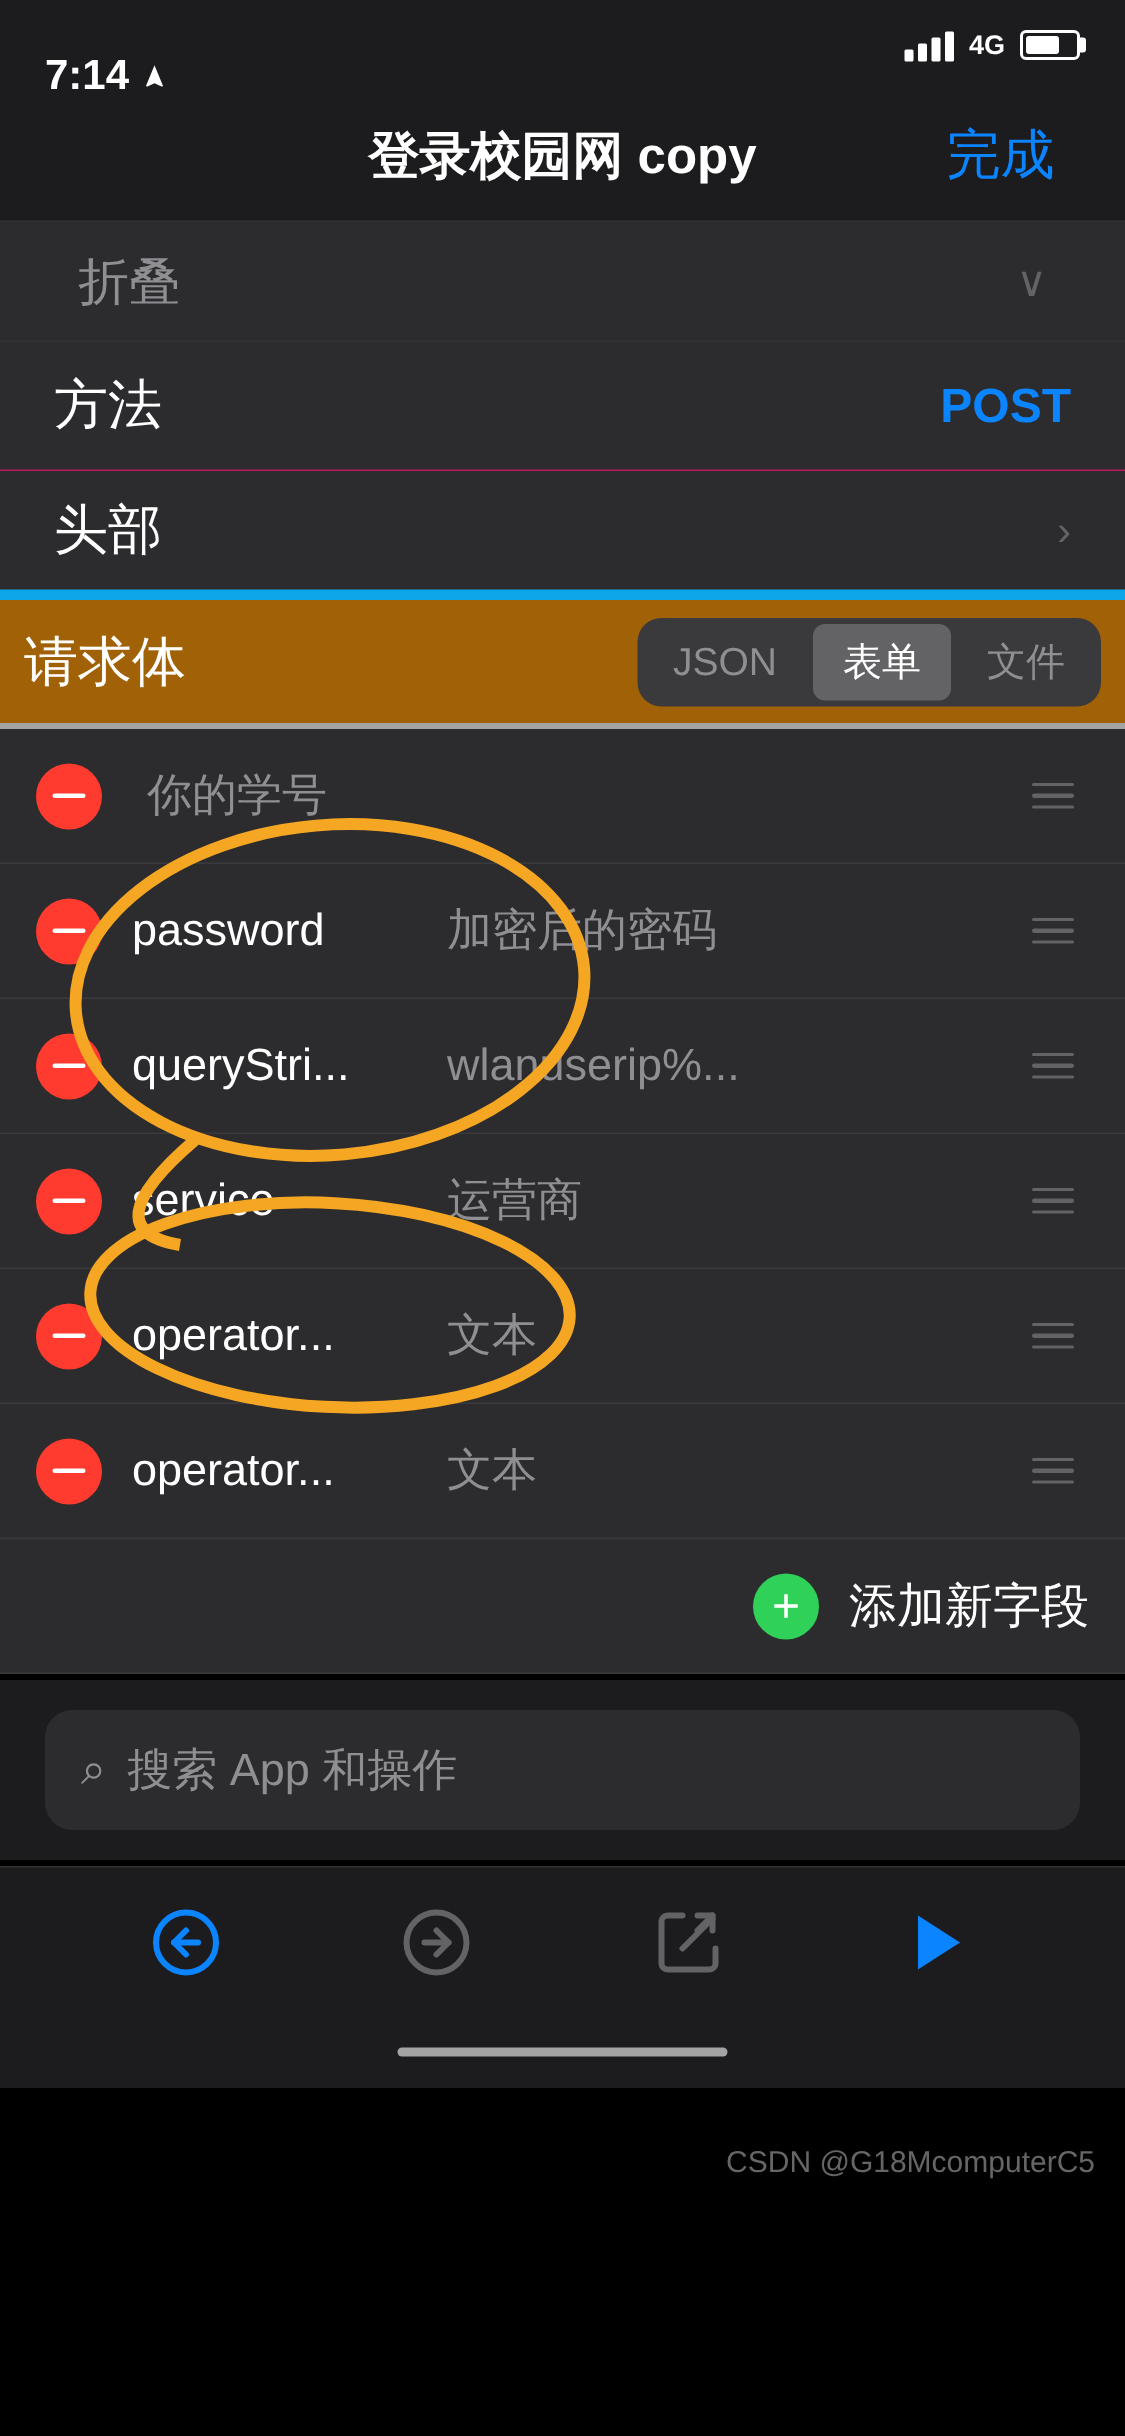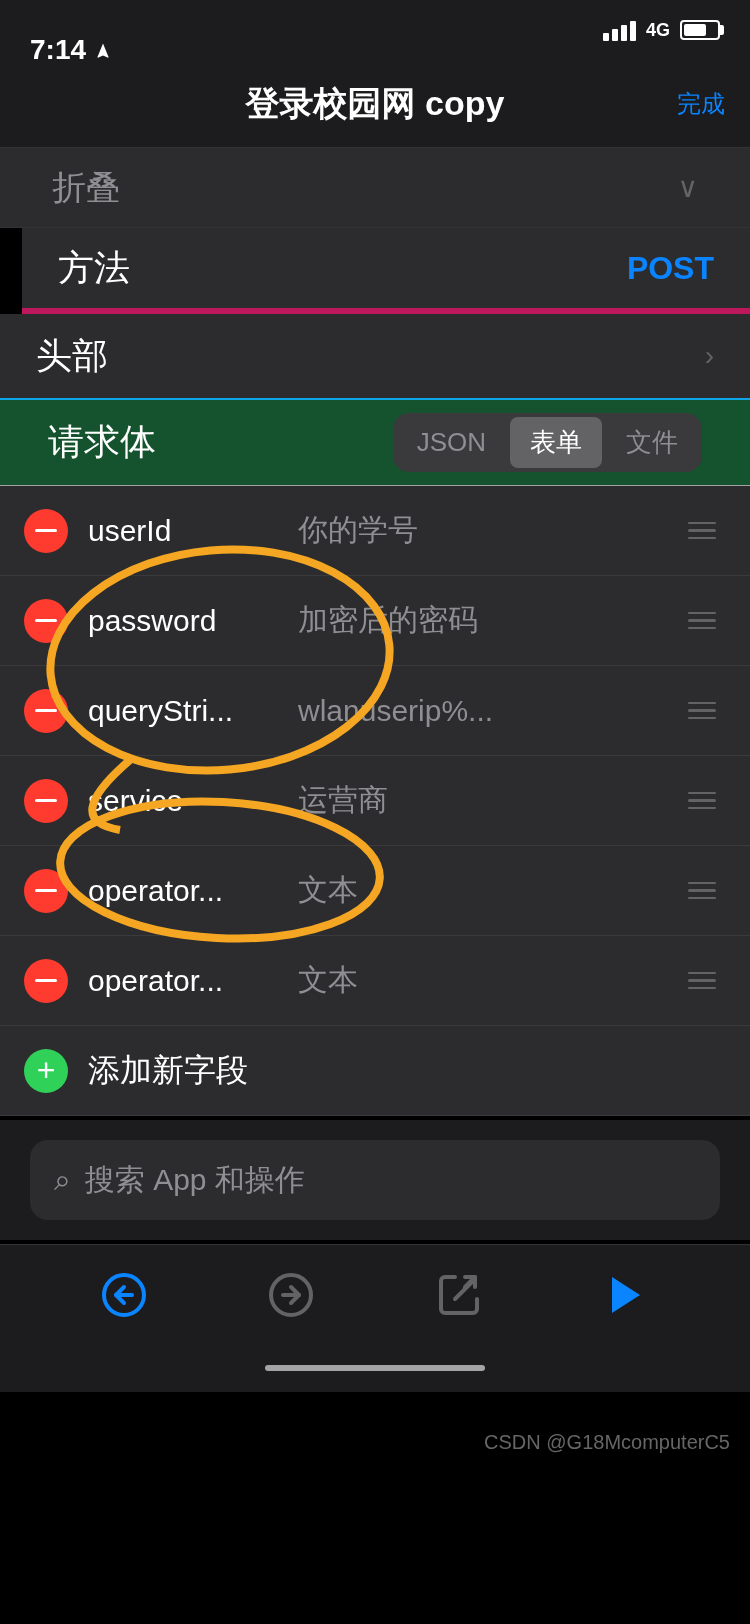--- a/index.html
+++ b/index.html
@@ -87,22 +87,22 @@
       position: relative;
       border-bottom: 1px solid #333;
     }
     .nav-title {
       font-size: 34px;
       font-weight: 600;
       color: #fff;
     }
     .nav-done {
       position: absolute;
-      right: 25px;
-      font-size: 24px;
+      right: 47px;
+      font-size: 36px;
       color: #0a84ff;
       font-weight: 400;
     }
 
     
     .section-row {
       display: flex;
       align-items: center;
       justify-content: space-between;
       padding: 0 52px;
@@ -123,60 +123,59 @@
       font-size: 28px;
     }
 
     
     .method-row {
       display: flex;
       align-items: center;
       justify-content: space-between;
       padding: 0 36px;
       height: 86px;
-      border-bottom: 6px solid #be185d;
+      border-bottom: 1px solid #be185d;
       background: #2c2c2e;
-      margin-left: 22px;
     }
     .method-label {
       font-size: 36px;
       font-weight: 500;
       color: #fff;
     }
     .method-value {
       font-size: 32px;
       color: #0a84ff;
       font-weight: 600;
     }
 
     
     .header-row {
       display: flex;
       align-items: center;
       justify-content: space-between;
       padding: 0 36px;
       height: 86px;
-      border-bottom: 2px solid #0ea5e9;
+      border-bottom: 7px solid #0ea5e9;
       background: #2c2c2e;
     }
     .header-label {
       font-size: 36px;
       font-weight: 500;
       color: #fff;
     }
 
     
     .request-body-header {
       display: flex;
       align-items: center;
       justify-content: space-between;
-      padding: 0 48px;
+      padding: 0 16px;
       height: 86px;
-      border-bottom: 1px solid #a3a3a3;
-      background: #14532d;
+      border-bottom: 4px solid #a3a3a3;
+      background: #a16207;
     }
     .request-body-label {
       font-size: 36px;
       font-weight: 500;
       color: #fff;
     }
     .body-tabs {
       display: flex;
       gap: 4px;
       background: #3a3a3c;
@@ -252,20 +251,21 @@
     }
 
     
     .add-field-row {
       display: flex;
       align-items: center;
       padding: 0 24px;
       height: 90px;
       background: #2c2c2e;
       border-bottom: 1px solid #3a3a3c;
+      justify-content: flex-end;
     }
     .plus-btn {
       width: 44px;
       height: 44px;
       background: #30d158;
       border-radius: 50%;
       display: flex;
       align-items: center;
       justify-content: center;
       margin-right: 20px;
@@ -415,21 +415,20 @@
       <span class="body-tab">JSON</span>
       <span class="body-tab active">表单</span>
       <span class="body-tab">文件</span>
     </div>
   </div>
 
   <div class="field-rows">
 
     <div class="field-row">
       <div class="minus-btn"></div>
-      <span class="field-name">userId</span>
       <span class="field-value">你的学号</span>
       <div class="drag-handle">
         <div class="drag-line"></div>
         <div class="drag-line"></div>
         <div class="drag-line"></div>
       </div>
     </div>
 
     <div class="field-row">
       <div class="minus-btn"></div>

